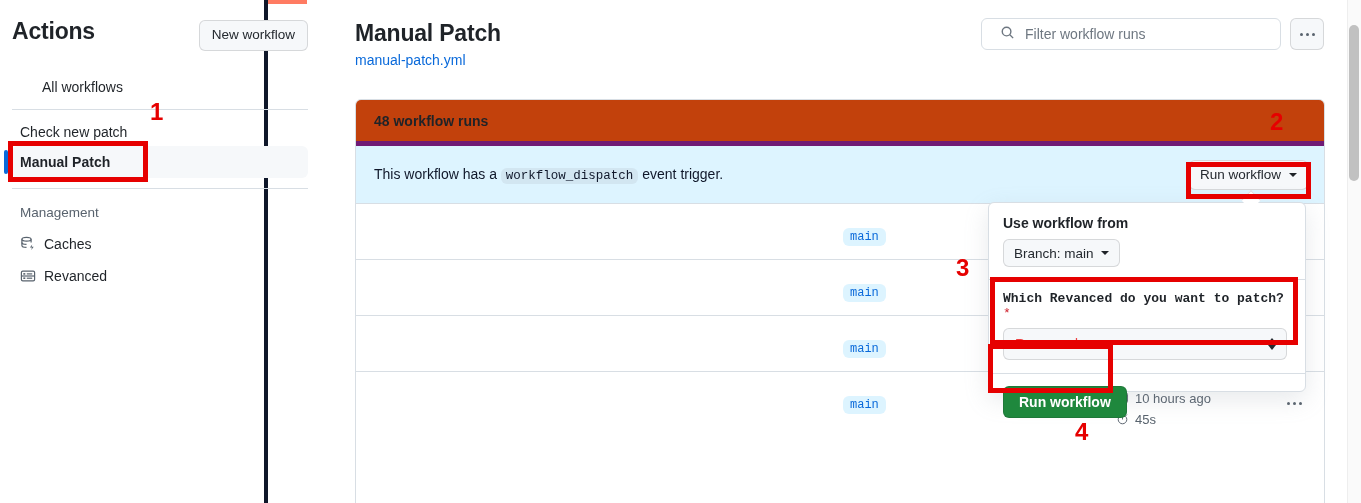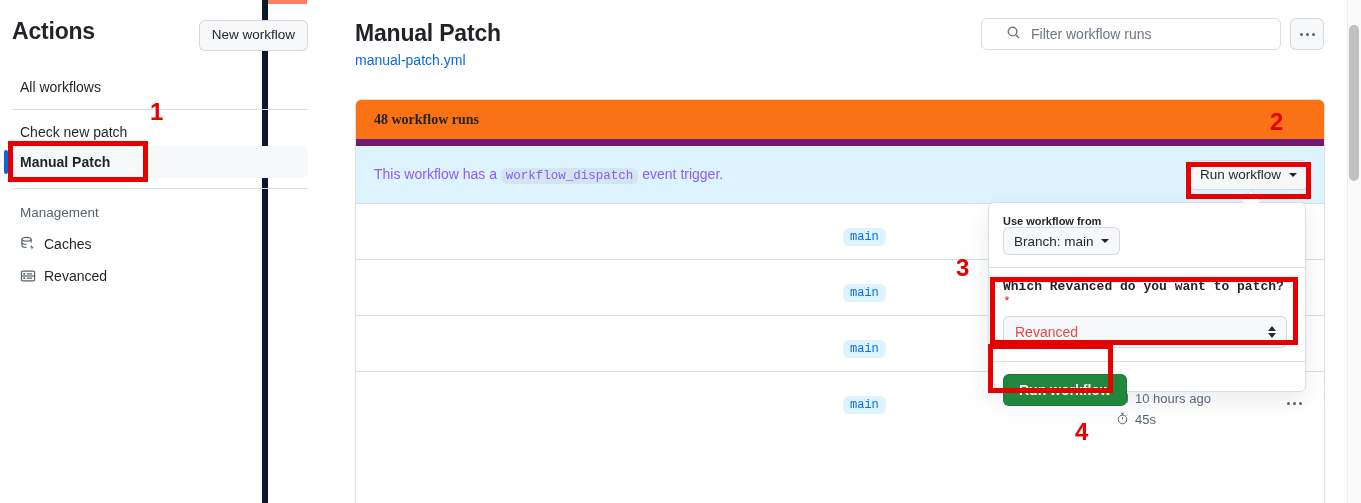--- a/index.html
+++ b/index.html
@@ -16,21 +16,21 @@
 
   
   .top-accent {
     position: absolute; left: 221px; top: 0px; width: 86px; height: 4px;
     background: #ff7b62;
   }
 
   
   .sidebar {
     position: absolute; left: 0; top: 0; width: 268px; height: 503px;
-    background: #fff; border-right: 6px solid #0f172a;
+    background: #fff; border-right: 4px solid #0f172a;
   }
   .sb-head {
     position: absolute; left: 12px; top: 18px; width: 296px; height: 34px;
   }
   .sb-title {
     position: absolute; left: 0; top: 0;
     font-size: 23px; font-weight: 700; letter-spacing: -0.2px; color:#1f2328;
   }
   .new-wf-btn {
     position: absolute; right: 0; top: 2px;
@@ -61,53 +61,53 @@
 
   
   .main { position:absolute; left:331px; top:0; width:1018px; height:503px; background:#fff; }
 
   .page-title { position:absolute; left:24px; top:20px; font-size:23px; font-weight:600; letter-spacing:-0.2px; color:#1f2328; }
   .page-sub { position:absolute; left:24px; top:52px; font-size:14px; color:#0969da; text-decoration:none; cursor:pointer; }
 
   .searchbar {
     position:absolute; left:650px; top:18px; width:300px; height:32px;
     background:#fff; border:1px solid #d8dee4; border-radius:6px;
-    display:flex; align-items:center; padding:0 24px; gap:8px;
+    display:flex; align-items:center; padding:0 18px; gap:8px;
   }
   .searchbar input {
     border:0; outline:0; background:transparent; width:100%;
     font-family:"Liberation Sans", sans-serif; font-size:14px; color:#1f2328;
   }
   .searchbar input::placeholder { color:#6e7781; }
   .kebab-btn {
     position:absolute; left:959px; top:18px; width:34px; height:32px;
     border:1px solid rgba(31,35,40,.15); border-radius:6px; background:#f6f8fa;
     display:flex; align-items:center; justify-content:center; gap:3px; cursor:pointer;
   }
   .kdot { width:3px; height:3px; border-radius:50%; background:#59636e; }
 
   
   .runs-box {
     position:absolute; left:24px; top:99px; width:970px; height:420px;
     border:1px solid #d8dee4; border-radius:6px; overflow:hidden; background:#fff;
   }
   .runs-head {
-    position:relative; height:46px; background:#f97316;
-    border-bottom:7px solid #701a75; display:flex; align-items:center;font-family:Liberation Serif, serif;
+    position:relative; height:46px; background:#c2410c;
+    border-bottom:5px solid #701a75; display:flex; align-items:center;
   }
   .runs-count { position:absolute; left:18px; font-size:14px; font-weight:600; color:#1f2328; }
   .filters { position:absolute; right:16px; display:flex; align-items:center; gap:26px; }
   .filter { font-size:14px; color:#1f2328; cursor:pointer; display:flex; align-items:center; gap:4px; }
   .caret { width:0;height:0;border-left:4px solid transparent;border-right:4px solid transparent;border-top:4px solid #1f2328; display:inline-block; }
 
   .dispatch-banner {
     position:relative; height:58px; background:#ddf4ff; border-bottom:1px solid #d8dee4;
     display:flex; align-items:center;
   }
-  .dispatch-text { position:absolute; left:18px; font-size:14px; color:#8b5cf6; }
+  .dispatch-text { position:absolute; left:18px; font-size:14px; color:#0f172a; }
   .mono-chip { font-family:"Liberation Mono", monospace; font-size:12.5px; background:rgba(175,184,193,.22); padding:1px 5px; border-radius:6px; }
   .run-wf-top {
     position:absolute; right:16px; height:30px; padding:0 10px;
     background:#f6f8fa; border:1px solid rgba(31,35,40,.15); border-radius:6px;
     display:flex; align-items:center; gap:8px; font-size:13.5px; color:#24292f; cursor:pointer;
   }
 
   .run-row { position:relative; height:56px; border-bottom:1px solid #d8dee4; }
   .run-row:last-child { border-bottom:0; }
   .branch-badge {
@@ -126,21 +126,21 @@
     background:#fff; border:1px solid #d8dee4; border-radius:6px;
     box-shadow: 0 8px 24px rgba(140,149,159,.2); z-index:40;
   }
   .dd-arrow {
     position:absolute; left:1244px; top:193px; width:14px; height:14px;
     background:#fff; border-left:1px solid #d8dee4; border-top:1px solid #d8dee4;
     transform: rotate(45deg); z-index:41;
   }
   .dd-sec { position:relative; padding:12px 14px; }
   .dd-sec.b { border-bottom:1px solid #d8dee4; }
-  .dd-label { font-size:11px; font-weight:600; color:#1f2328; }
+  .dd-label { font-size:14px; font-weight:600; color:#1f2328; margin-bottom:8px; }
   .branch-btn {
     display:inline-flex; align-items:center; gap:7px; height:28px; padding:0 10px;
     background:#f6f8fa; border:1px solid rgba(31,35,40,.15); border-radius:6px;
     font-size:13.5px; color:#24292f; cursor:pointer;
   }
   .dd-field-label {
     font-family:"Liberation Mono", monospace; font-size:13px; font-weight:700; color:#1f2328;
     margin-bottom:7px; display:block;
   }
   .req-star { color:#cf222e; font-weight:400; }
@@ -174,21 +174,21 @@
 <div id="page">
 
   <div class="top-accent"></div>
 
   <div class="sidebar">
     <div class="sb-head">
       <div class="sb-title">Actions</div>
       <div class="new-wf-btn">New workflow</div>
     </div>
 
-    <div class="sb-item" style="top:71px;">
+    <div class="sb-item" style="top:71px;margin-left:22px;">
       <span>All workflows</span>
     </div>
 
     <div class="sb-div" style="top:109px;"></div>
 
     <div class="sb-item" style="top:116px;">
       <span>Check new patch</span>
     </div>
 
     <div class="sb-item active" style="top:146px;">

